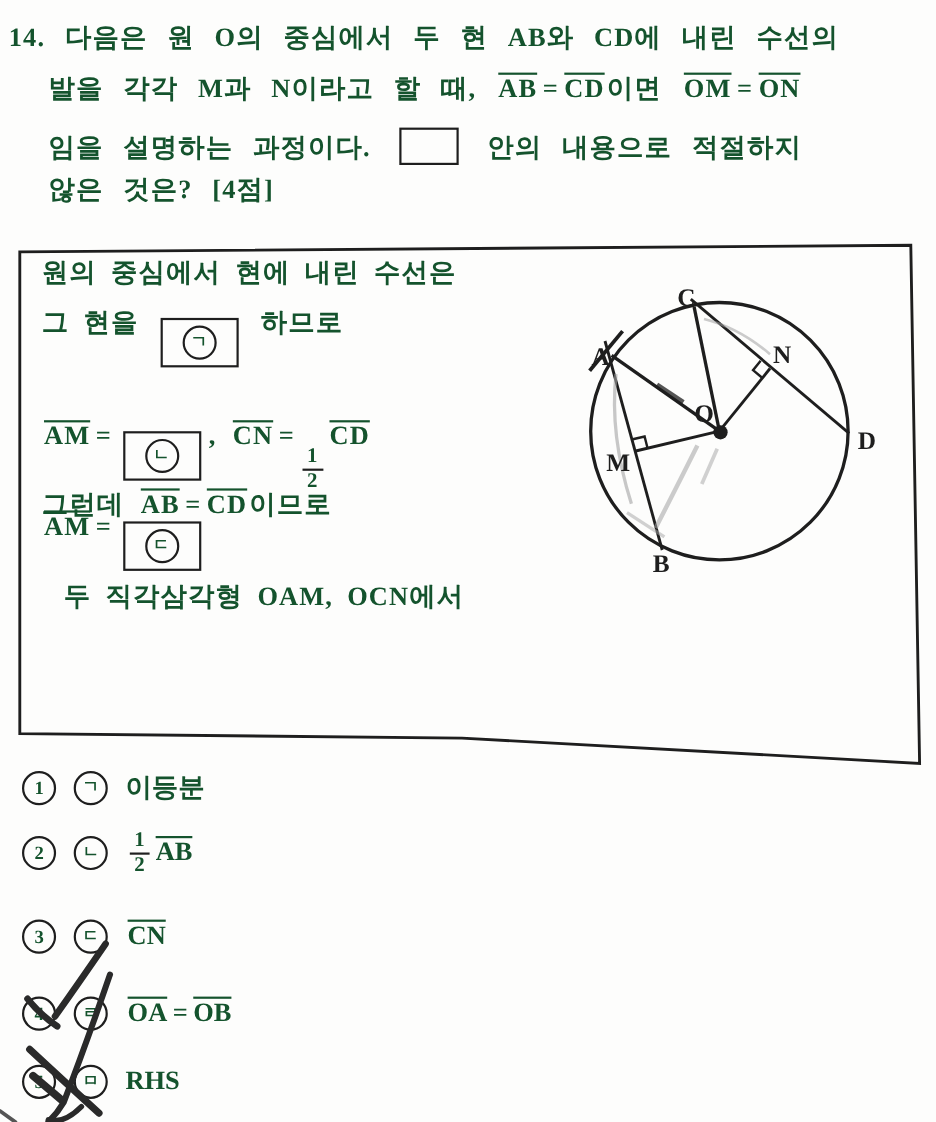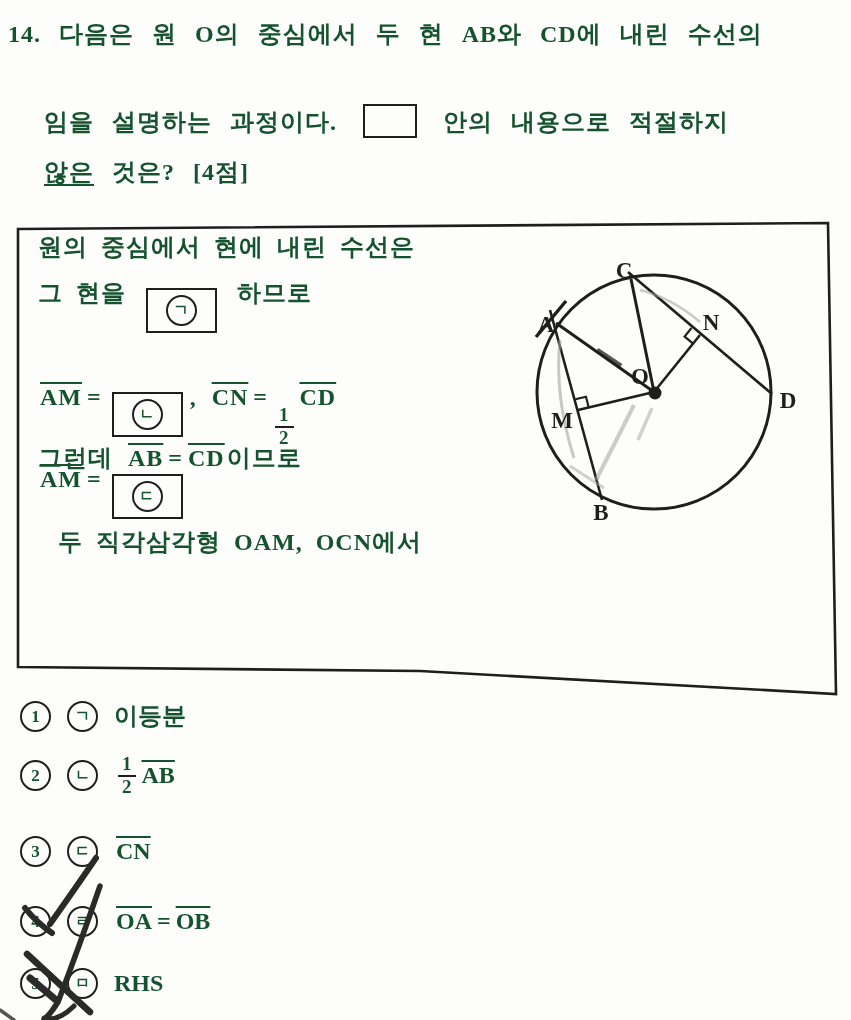--- a/index.html
+++ b/index.html
@@ -5,21 +5,21 @@
   html,body{margin:0;padding:0;background:#e8e8e8;}
   .page{
     position:relative;width:851px;height:1020px;background:#fdfdfc;
     font-family:"Liberation Serif","DejaVu Sans",serif;
     color:#14532d;font-weight:bold;overflow:hidden;
   }
   .line{position:absolute;white-space:nowrap;font-size:24px;letter-spacing:1px;}
   .qline{word-spacing:11px;}
   .bline{word-spacing:6px;text-align:center;}
   .ov{text-decoration:overline;margin:0 2px;}
-  .ul{text-decoration:underline;text-underline-offset:4px;}
+  .ul{text-underline-offset:4px;}
   .eq{margin:0 3px;}
   .emptybox{display:inline-block;width:50px;height:30px;border:2px solid #1e1e1e;
     vertical-align:-8px;margin:0 8px;background:transparent;}
   .gbox{display:inline-block;border:2px solid #1e1e1e;padding:5px 18px;margin:0 7px;
     vertical-align:-14px;line-height:1;}
   .circ{display:inline-flex;align-items:center;justify-content:center;
     width:27px;height:27px;border:2px solid #1e1e1e;border-radius:50%;
     font-size:15px;line-height:1;}
   .circ-plain{display:inline-flex;align-items:center;justify-content:center;
     width:27px;height:27px;border:2px solid #1e1e1e;border-radius:50%;
@@ -35,22 +35,27 @@
 </head>
 <body>
 
 <div class="page">
 
   <div class="line qline" style="left:8px;top:18px;">
     <span>14.</span>
     <span>다음은 원 O의 중심에서 두 현 AB와 CD에 내린 수선의</span>
   </div>
 
+  <div class="line qline" style="left:44px;top:64px;">
+    <span>발을 각각 M과 N이라고 할 때,</span>
+    <span class="ov">AB</span><span class="eq">=</span><span class="ov">CD</span><span>이면</span>
+    <span class="ov">OM</span><span class="eq">=</span><span class="ov">ON</span>
+  </div>
 
-  <div class="line qline" style="left:44px;top:104px;text-align:center;">
+  <div class="line qline" style="left:44px;top:116px;text-align:center;">
     <span>임을 설명하는 과정이다.</span>
     <span class="emptybox"></span>
     <span>안의 내용으로 적절하지</span>
   </div>
 
   <div class="line qline" style="left:44px;top:156px;">
     <span class="ul">않은</span>
     <span>것은? [4점]</span>
   </div>
 

